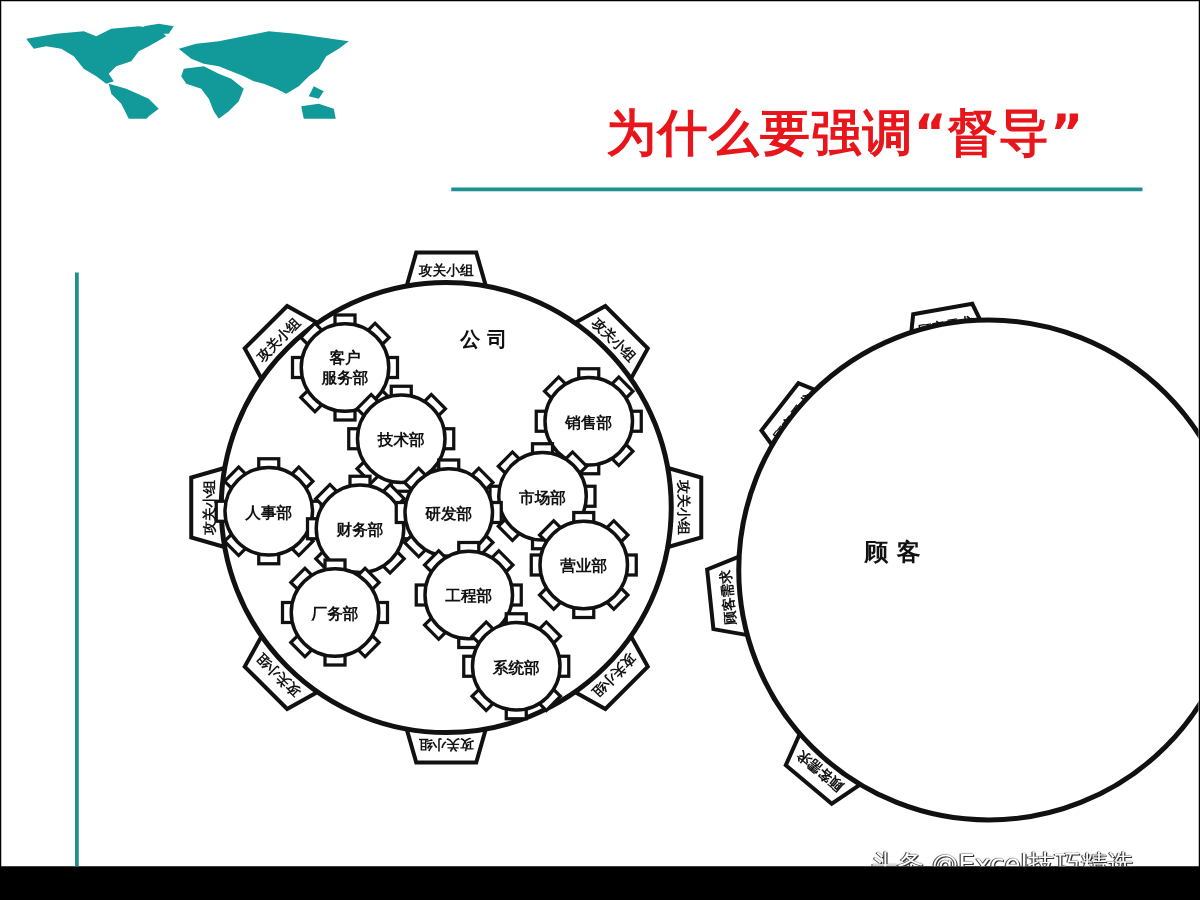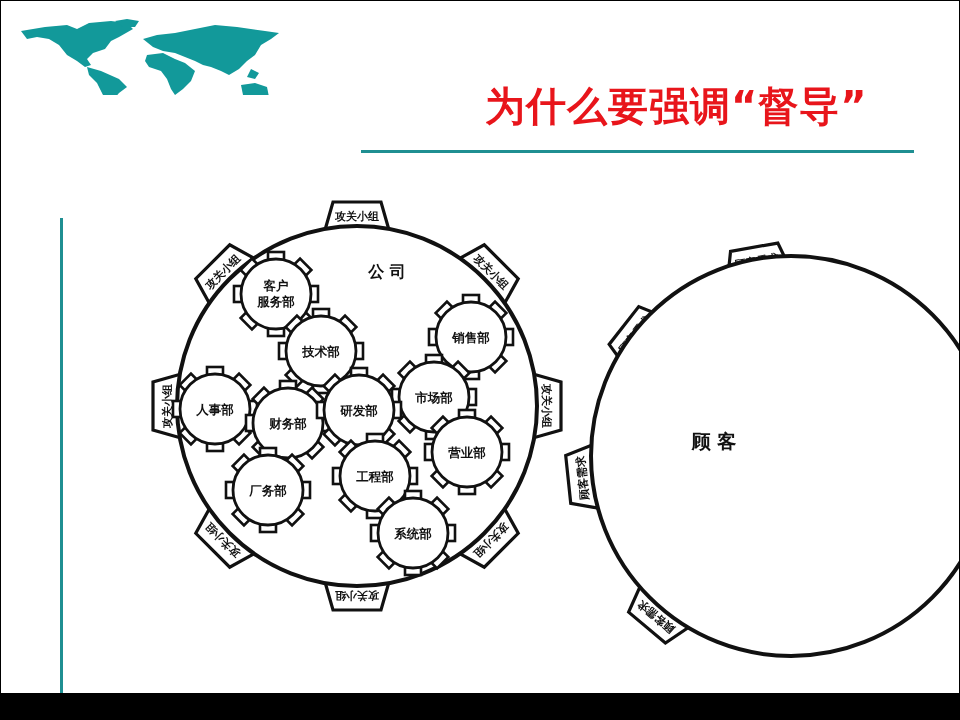--- a/index.html
+++ b/index.html
@@ -155,13 +155,14 @@
     <g transform="translate(374,475)">
       <use href="#gear"></use>
       <text x="0" y="5" font-size="12.5" text-anchor="middle">工程部</text>
     </g>
     <g transform="translate(412,532)">
       <use href="#gear"></use>
       <text x="0" y="5" font-size="12.5" text-anchor="middle">系统部</text>
     </g>
   </svg>
 
+  <div class="watermark">头条 @Excel技巧精选</div>
 </div>
 
 </body></html>

